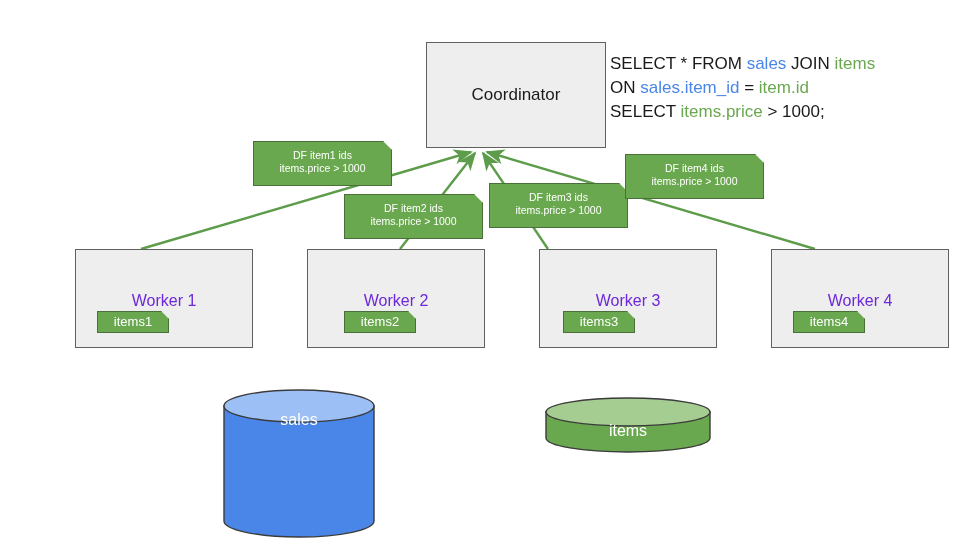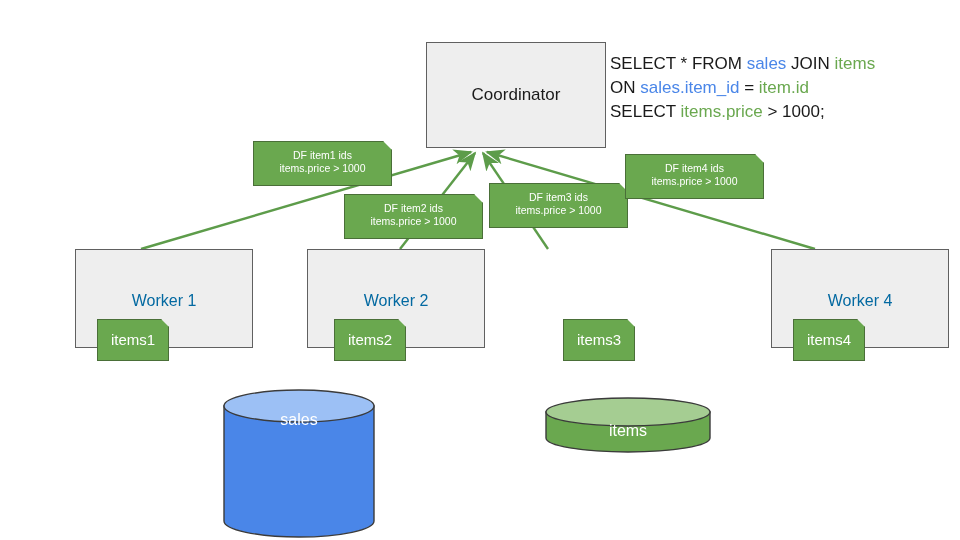--- a/index.html
+++ b/index.html
@@ -48,21 +48,21 @@
     height: 99px;
     top: 249px;
   }
   .worker .title {
     position: absolute;
     left: 0;
     right: 0;
     top: 42px;
     text-align: center;
     font-size: 16px;
-    color: #0369a1;
+    color: #6d28d9;
   }
   .w1 { left: 43px; }
   .w2 { left: 275px; }
   .w3 { left: 507px; }
   .w4 { left: 739px; }
 
   
   .note {
     position: absolute;
     background: #6aa84f;
@@ -84,32 +84,31 @@
     padding-top: 7px;
     font-size: 10.5px;
   }
   .df1 { left: 253px; top: 141px; }
   .df2 { left: 344px; top: 194px; }
   .df3 { left: 489px; top: 183px; }
   .df4 { left: 625px; top: 154px; }
 
   .items-chip {
     width: 72px;
-    height: 42px;
+    height: 22px;
     top: 311px;
-    font-size: 15px;
+    font-size: 13px;
     display: flex;
     align-items: center;
     justify-content: center;
     -webkit-clip-path: polygon(0 0, calc(100% - 8px) 0, 100% 8px, 100% 100%, 0 100%);
     clip-path: polygon(0 0, calc(100% - 8px) 0, 100% 8px, 100% 100%, 0 100%);
-    margin-top: 8px;
   }
   .c1 { left: 97px; }
-  .c2 { left: 334px; text-align: center; }
+  .c2 { left: 344px; text-align: center; }
   .c3 { left: 563px; }
   .c4 { left: 793px; }
 
   
   .cylinder { position: absolute; }
   .cyl-label {
     position: absolute;
     left: 0; right: 0;
     text-align: center;
     color: #ffffff;
@@ -167,20 +166,23 @@
     <span>items1</span>
   </div>
 
   <div class="node-box worker w2">
     <span class="title">Worker 2</span>
   </div>
   <div class="note items-chip c2">
     <span>items2</span>
   </div>
 
+  <div class="node-box worker w3">
+    <span class="title">Worker 3</span>
+  </div>
   <div class="note items-chip c3">
     <span>items3</span>
   </div>
 
   <div class="node-box worker w4">
     <span class="title">Worker 4</span>
   </div>
   <div class="note items-chip c4">
     <span>items4</span>
   </div>

